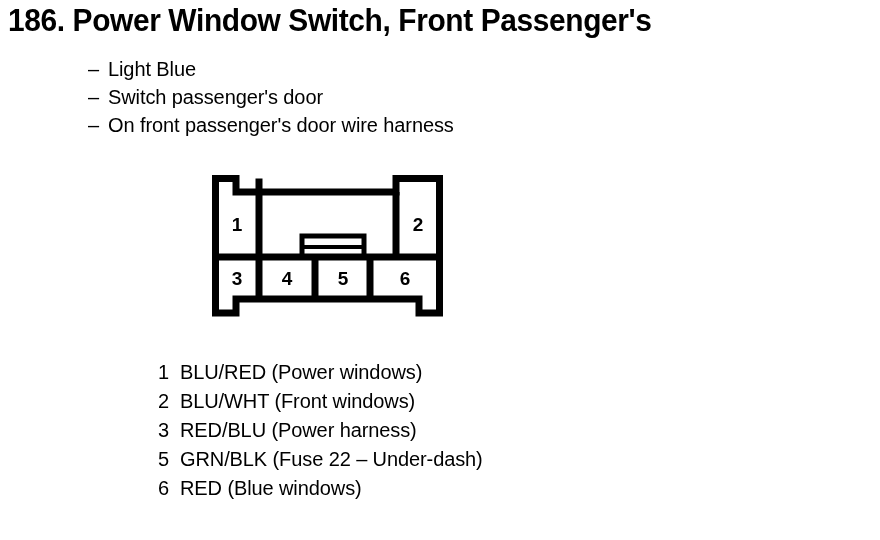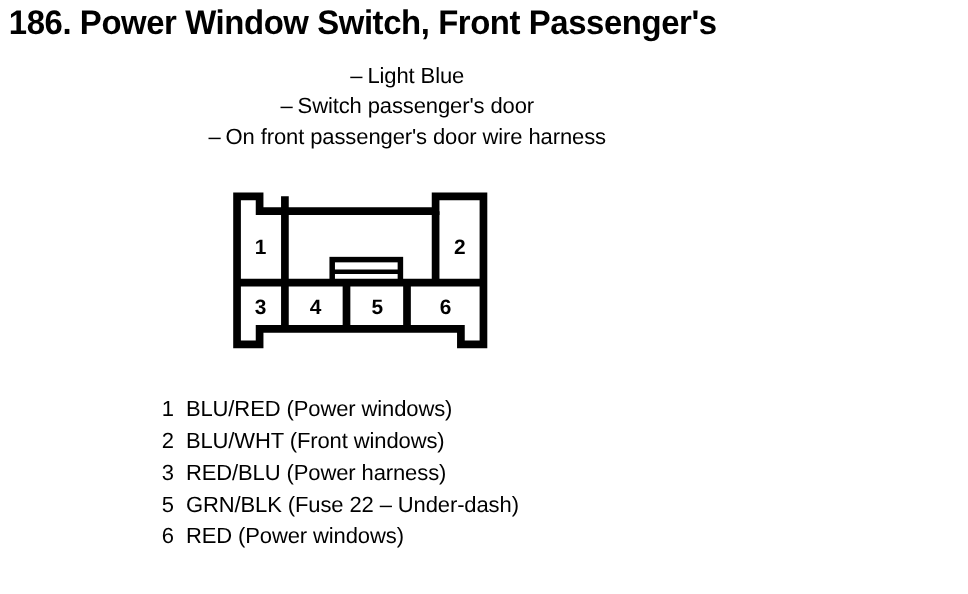--- a/index.html
+++ b/index.html
@@ -31,21 +31,20 @@
     transform: scaleX(0.965);
     transform-origin: left top;
   }
 
   
   #desc-list {
     position: absolute;
     left: 88px;
     top: 55px;
     width: 560px;
-    text-align: center;
   }
   .desc-line {
     font-size: 20px;
     line-height: 28px;
     white-space: nowrap;
     letter-spacing: -0.1px;
   }
   .desc-dash {
     display: inline-block;
     width: 20px;
@@ -66,21 +65,21 @@
     font-family: "Liberation Sans", sans-serif;
     font-size: 19px;
     font-weight: bold;
     fill: #000000;
     text-anchor: middle;
   }
 
   
   #pin-list {
     position: absolute;
-    left: 140px;
+    left: 151px;
     top: 358px;
     width: 600px;
   }
   .pin-row {
     font-size: 20px;
     line-height: 29px;
     white-space: nowrap;
     letter-spacing: -0.1px;
   }
   .pin-num {
@@ -162,15 +161,15 @@
   <div class="pin-row">
     <span class="pin-num">2</span><span class="pin-label">BLU/WHT (Front windows)</span>
   </div>
   <div class="pin-row">
     <span class="pin-num">3</span><span class="pin-label">RED/BLU (Power harness)</span>
   </div>
   <div class="pin-row">
     <span class="pin-num">5</span><span class="pin-label">GRN/BLK (Fuse 22 – Under-dash)</span>
   </div>
   <div class="pin-row">
-    <span class="pin-num">6</span><span class="pin-label">RED (Power windows)</span>
+    <span class="pin-num">6</span><span class="pin-label">RED (Blue windows)</span>
   </div>
 </div>
 
 </body></html>

